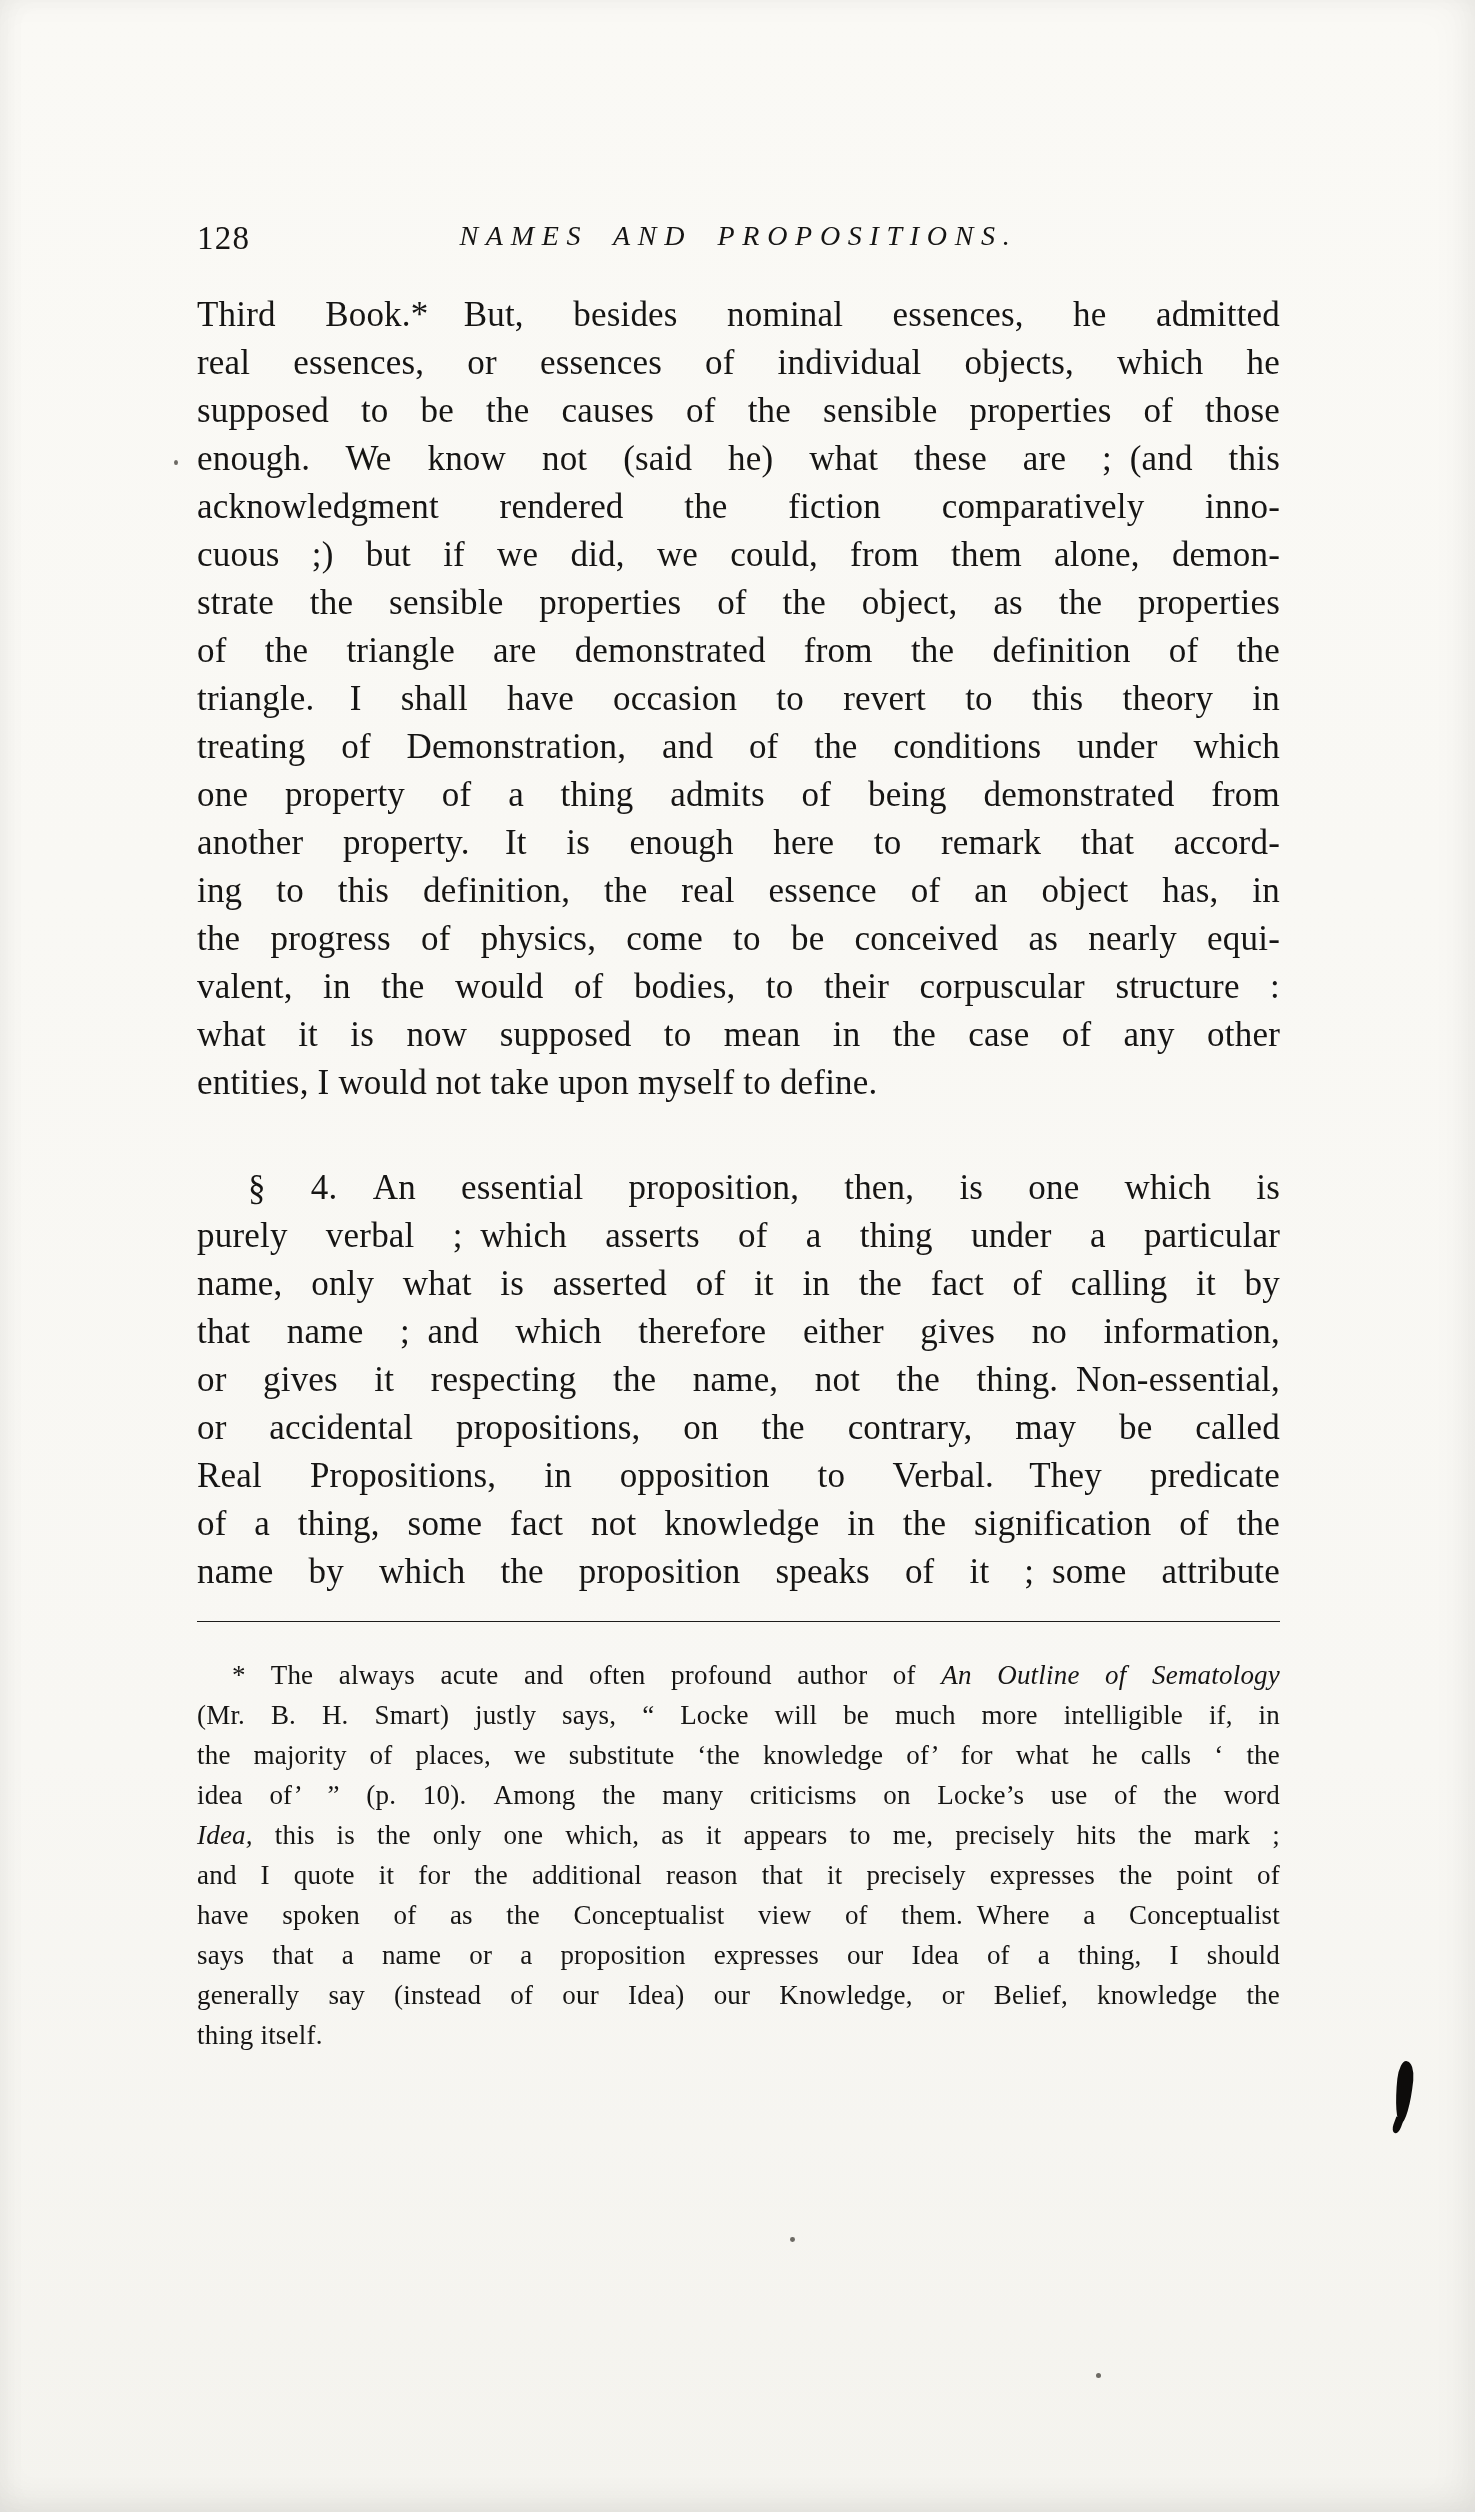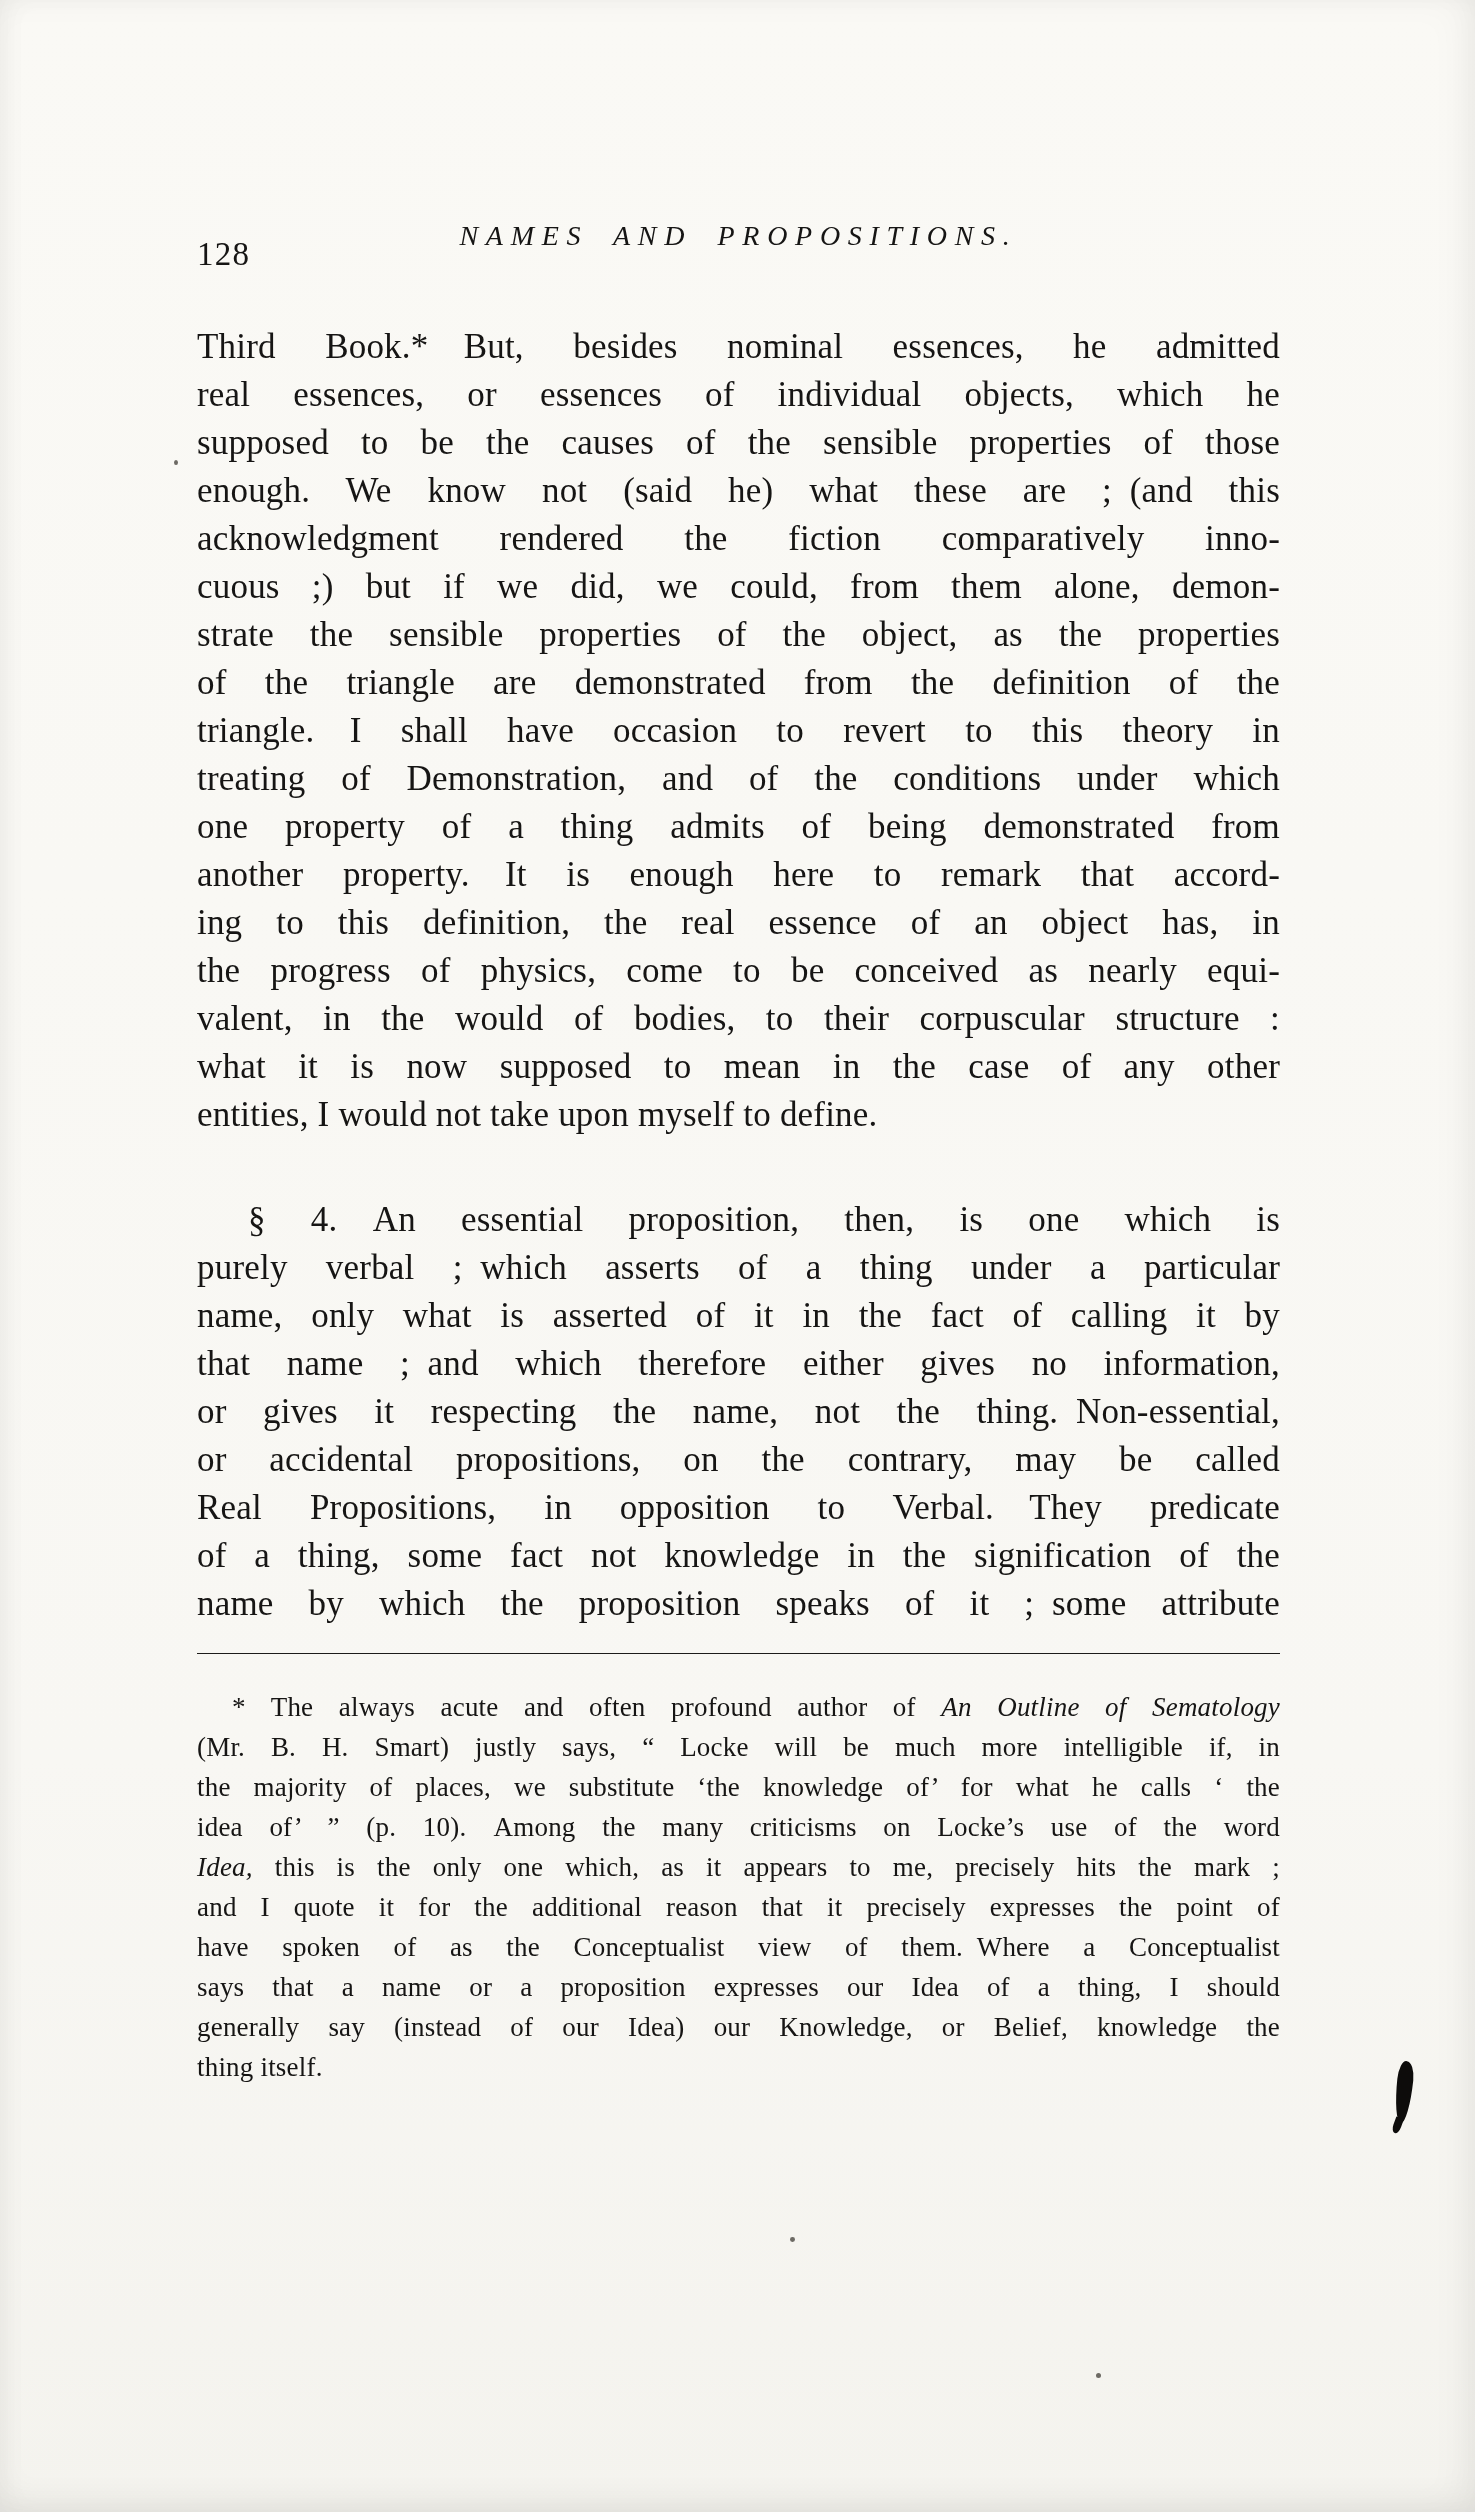--- a/index.html
+++ b/index.html
@@ -25,33 +25,33 @@
     top: 220px;
     width: 1083px;
   }
   .running-head {
     position: relative;
     height: 39px;
   }
   .page-number {
     position: absolute;
     left: 0;
-    top: 16px;
+    top: 0;
     font-size: 33px;
     letter-spacing: 1.2px;
   }
   .header-title {
     display: block;
     text-align: center;
     font-size: 28px;
     letter-spacing: 7.7px;
     word-spacing: 10.7px;
     font-style: italic;
   }
-  .body-text { margin-top: 64px; }
+  .body-text { margin-top: 32px; }
   .paragraph { font-size: 35px; line-height: 48px; letter-spacing: 0.2px; }
   .line {
     text-align: justify;
     text-align-last: justify;
     min-height: 48px;
   }
   .footnote .line { min-height: 40px; }
   .line-last { text-align-last: left; }
   .para-2 { margin-top: 57px; }
   .para-2 .line:first-child { text-indent: 51px; }

